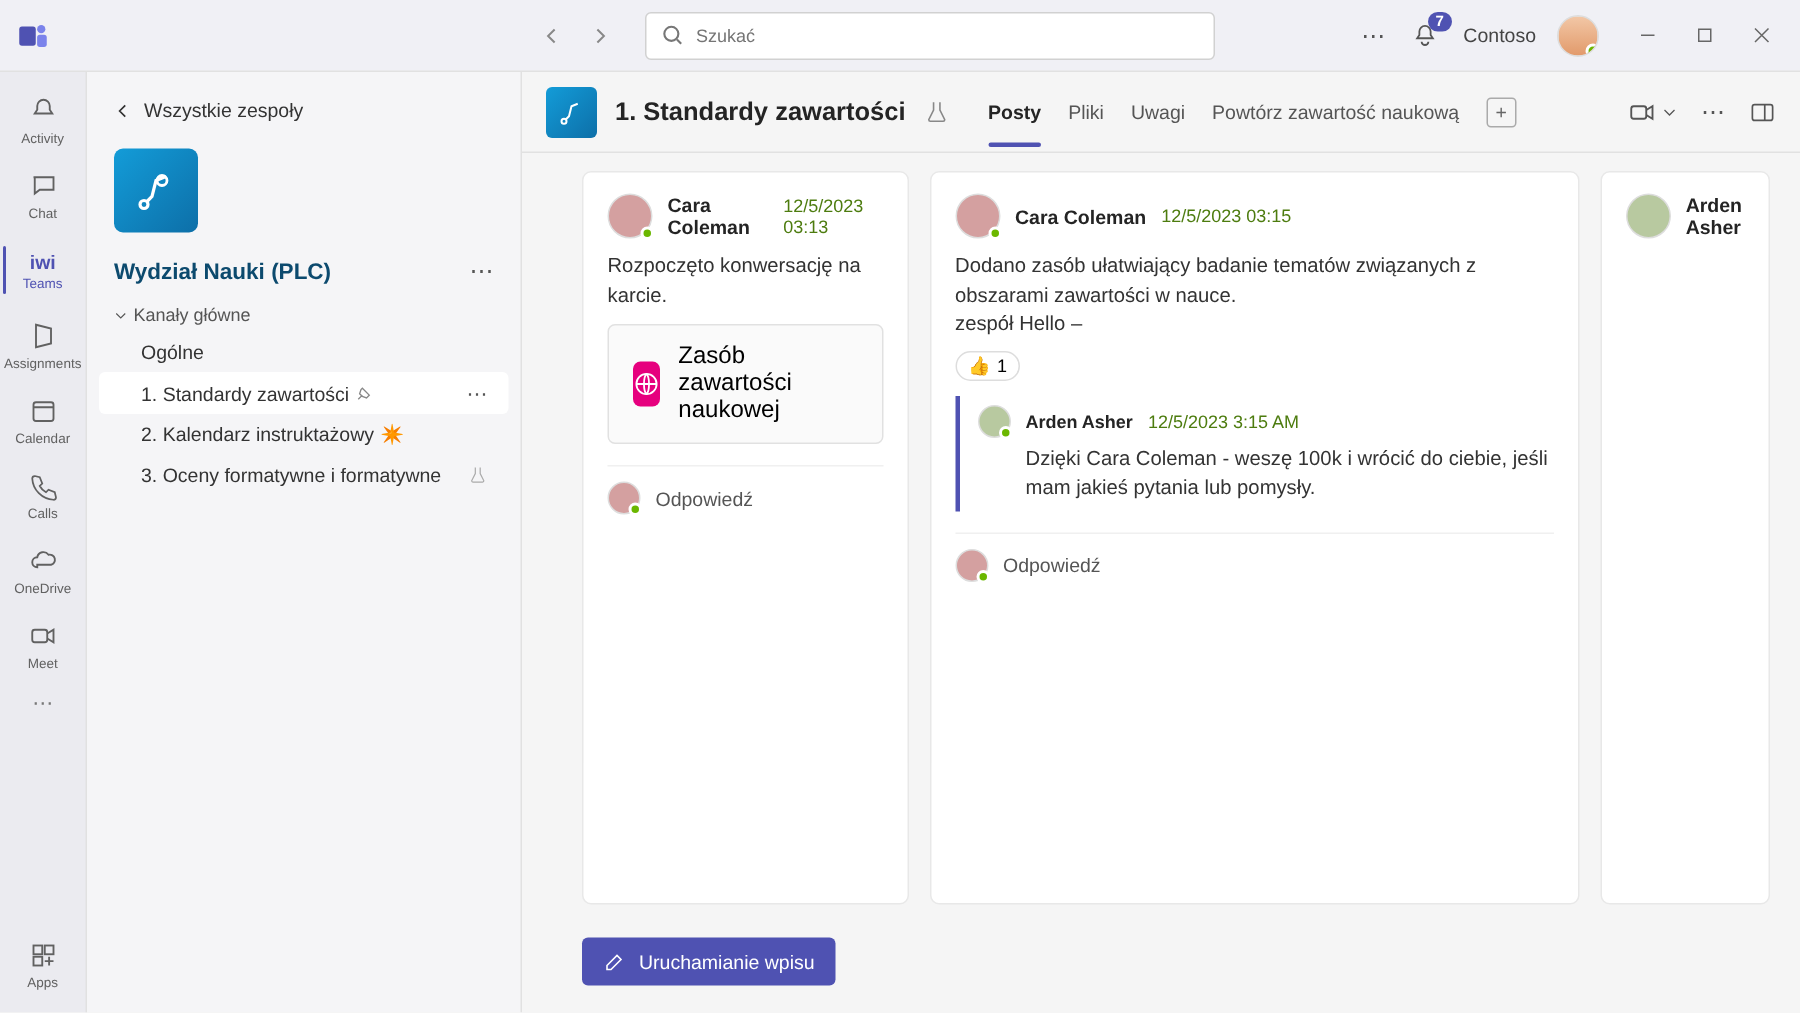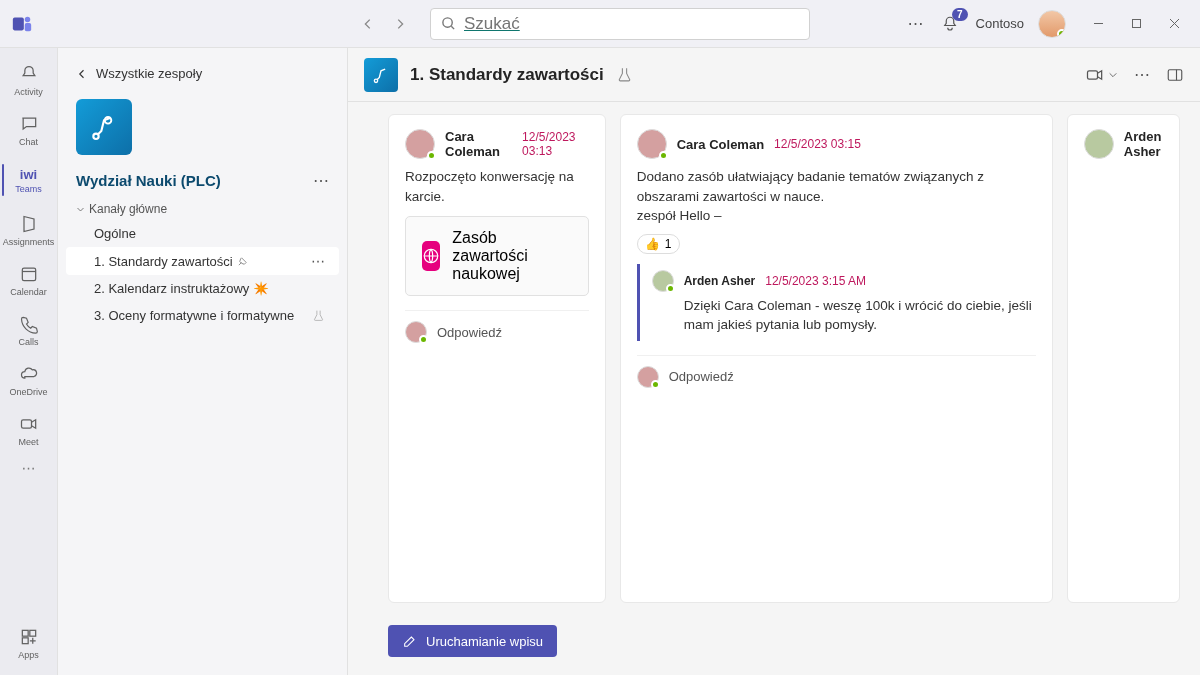--- a/index.html
+++ b/index.html
@@ -6,21 +6,21 @@
     body { width: 1200px; height: 675px; overflow: hidden; background: #f5f5f5; display: flex; flex-direction: column; }
 
     
     .titlebar { height: 48px; background: #f0f0f5; display: flex; align-items: center; padding: 0 8px; gap: 8px; border-bottom: 1px solid #e1e1e1; }
     .titlebar-left { display: flex; align-items: center; gap: 4px; }
     .app-logo { width: 28px; height: 28px; display:flex; align-items:center; justify-content:center; }
     .nav-arrows { display: flex; gap: 4px; margin-left: 310px; }
     .nav-arrow { width: 28px; height: 28px; display: flex; align-items: center; justify-content: center; color: #888; cursor: pointer; border-radius: 4px; }
     .search-wrap { flex: 0 0 380px; margin-left: 8px; }
     .search-box { width: 100%; height: 32px; border: 1px solid #d1d1d1; border-radius: 4px; background: #fff; display: flex; align-items: center; padding: 0 10px; gap: 8px; }
-    .search-box input { border: none; outline: none; flex: 1; font-size: 17px; color: #0f766e; text-decoration: underline; }
+    .search-box input { border: none; outline: none; flex: 1; font-size: 12px; color: #0f766e; }
     .titlebar-right { margin-left: auto; display: flex; align-items: center; gap: 14px; }
     .bell-wrap { position: relative; width: 24px; height: 24px; display:flex; align-items:center; justify-content:center; }
     .badge { position: absolute; top: -4px; right: -6px; background: #4f52b2; color: #fff; font-size: 10px; border-radius: 10px; padding: 1px 5px; font-weight:600; }
     .tenant { font-size: 13px; color: #444; }
     .user-avatar { width: 28px; height: 28px; border-radius: 50%; background: linear-gradient(#f2c7a6,#e29a6b); position:relative; overflow:hidden; border: 1px solid #ddd;}
     .presence-dot { position:absolute; bottom:-2px; right:-2px; width:10px; height:10px; background:#6bb700; border:2px solid #fff; border-radius:50%; }
     .win-btns { display:flex; gap:2px; }
     .win-btn { width: 36px; height: 32px; display:flex; align-items:center; justify-content:center; color:#666; cursor:pointer; }
     .more-dots { color:#555; font-size:16px; cursor:pointer; }
 
@@ -63,21 +63,21 @@
 
     
     .posts { flex:1; overflow-y:auto; padding: 12px 20px 12px 40px; display:flex; gap:14px; position:relative; }
     .post-card { background:#fff; border:1px solid #e8e8e8; border-radius:6px; padding:14px 16px; }
     .post-head { display:flex; align-items:center; gap:10px; margin-bottom:8px; }
     .post-avatar { width:30px; height:30px; border-radius:50%; background:#d4a0a0; position:relative; border:1px solid #ddd; flex-shrink:0;}
     .post-avatar.a2 { background:#b8c9a0; }
     .post-avatar-sm { width:22px; height:22px; }
     .badge-pres { position:absolute; bottom:-2px; right:-2px; width:9px; height:9px; background:#6bb700; border:2px solid #fff; border-radius:50%; }
     .post-author { font-size:13px; font-weight:600; color:#242424; }
-    .post-ts { font-size:12px; color:#be185d; }
+    .post-ts { font-size:12px; color:#4d7c0f; }
     .post-body { font-size:13.5px; color:#333; line-height:1.45; }
     .attachment { margin-top:10px; display:inline-flex; align-items:center; gap:12px; padding:12px 16px; border:1px solid #e1e1e1; border-radius:5px; background:#fafafa; cursor:pointer; }
     .attach-icon { width:30px; height:30px; border-radius:5px; background:#e6007e; display:flex; align-items:center; justify-content:center; }
     .reply-row { display:flex; align-items:center; gap:10px; margin-top:14px; padding-top:10px; border-top:1px solid #f0f0f0; font-size:13px; color:#555; cursor:pointer; }
     .post-replies { margin-top:10px; border-left:3px solid #4f52b2; padding-left:12px; }
     .reply-item { padding:6px 0; }
     .reaction { display:inline-flex; align-items:center; gap:4px; border:1px solid #ddd; border-radius:14px; padding:2px 8px; font-size:12px; margin-top:8px; cursor:pointer;}
 
     
     .compose-wrap { padding: 10px 20px 18px 40px; }
@@ -287,20 +287,27 @@
     <div class="channel-header">
       <div class="channel-avatar">
         <svg width="20" height="20" viewBox="0 0 24 24">
             <path d="M7 18l3-3 2-8 5-2M6 21a2 2 0 100-4 2 2 0 000 4z" stroke="#fff" stroke-width="1.6" fill="none"></path>
           </svg>
       </div>
       <span class="channel-title">1. Standardy zawartości</span>
       <svg width="17" height="17" viewBox="0 0 16 16" style="color:#888">
           <path d="M6 2v5l-3 6a1 1 0 001 1h8a1 1 0 001-1l-3-6V2" stroke="currentColor" fill="none"></path>
         </svg>
+      <div class="tabs">
+        <div class="tab active">Posty</div>
+        <div class="tab">Pliki</div>
+        <div class="tab">Uwagi</div>
+        <div class="tab">Powtórz zawartość naukową</div>
+        <div class="tab-add">+</div>
+      </div>
       <div class="header-actions">
         <div class="ha-btn">
           <svg width="20" height="20" viewBox="0 0 24 24">
               <rect x="3" y="7" width="12" height="10" rx="2" stroke="currentColor" stroke-width="1.5" fill="none"></rect>
               <path d="M15 10l5-3v10l-5-3" stroke="currentColor" stroke-width="1.5" fill="none"></path>
             </svg>
           <svg width="10" height="10" viewBox="0 0 12 12">
               <path d="M2 4l4 4 4-4" stroke="currentColor" fill="none"></path>
             </svg>
         </div>

